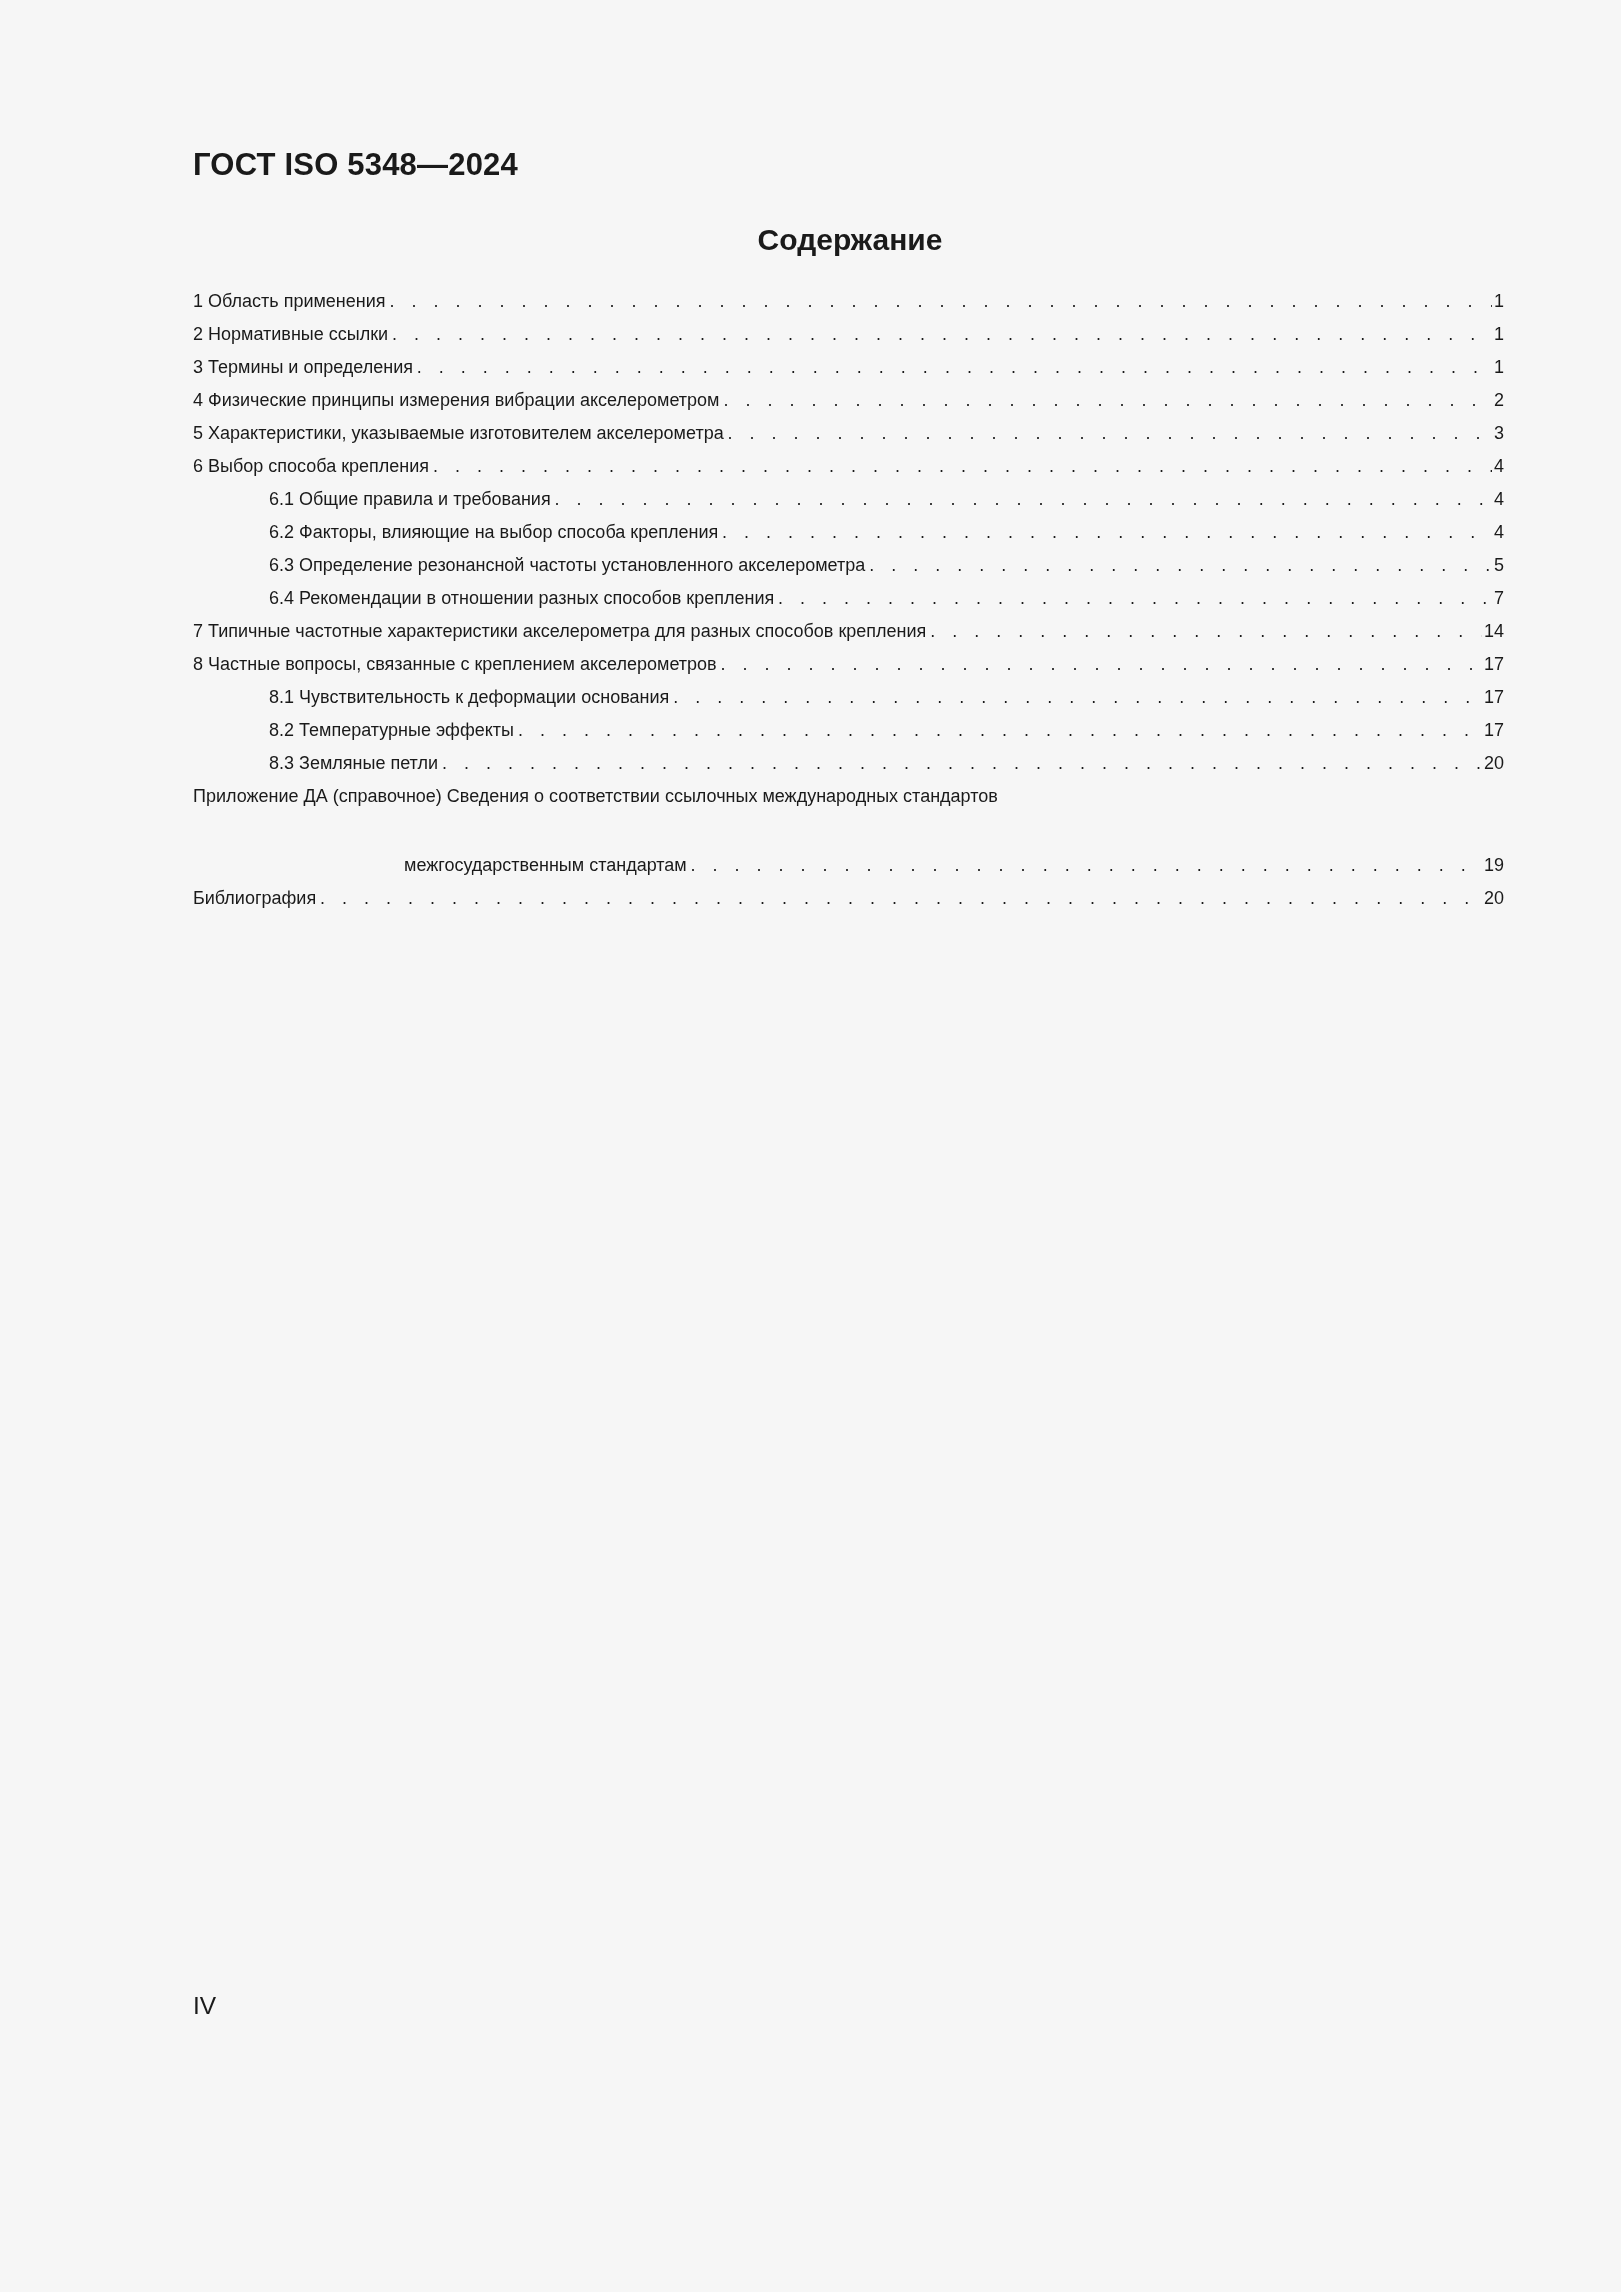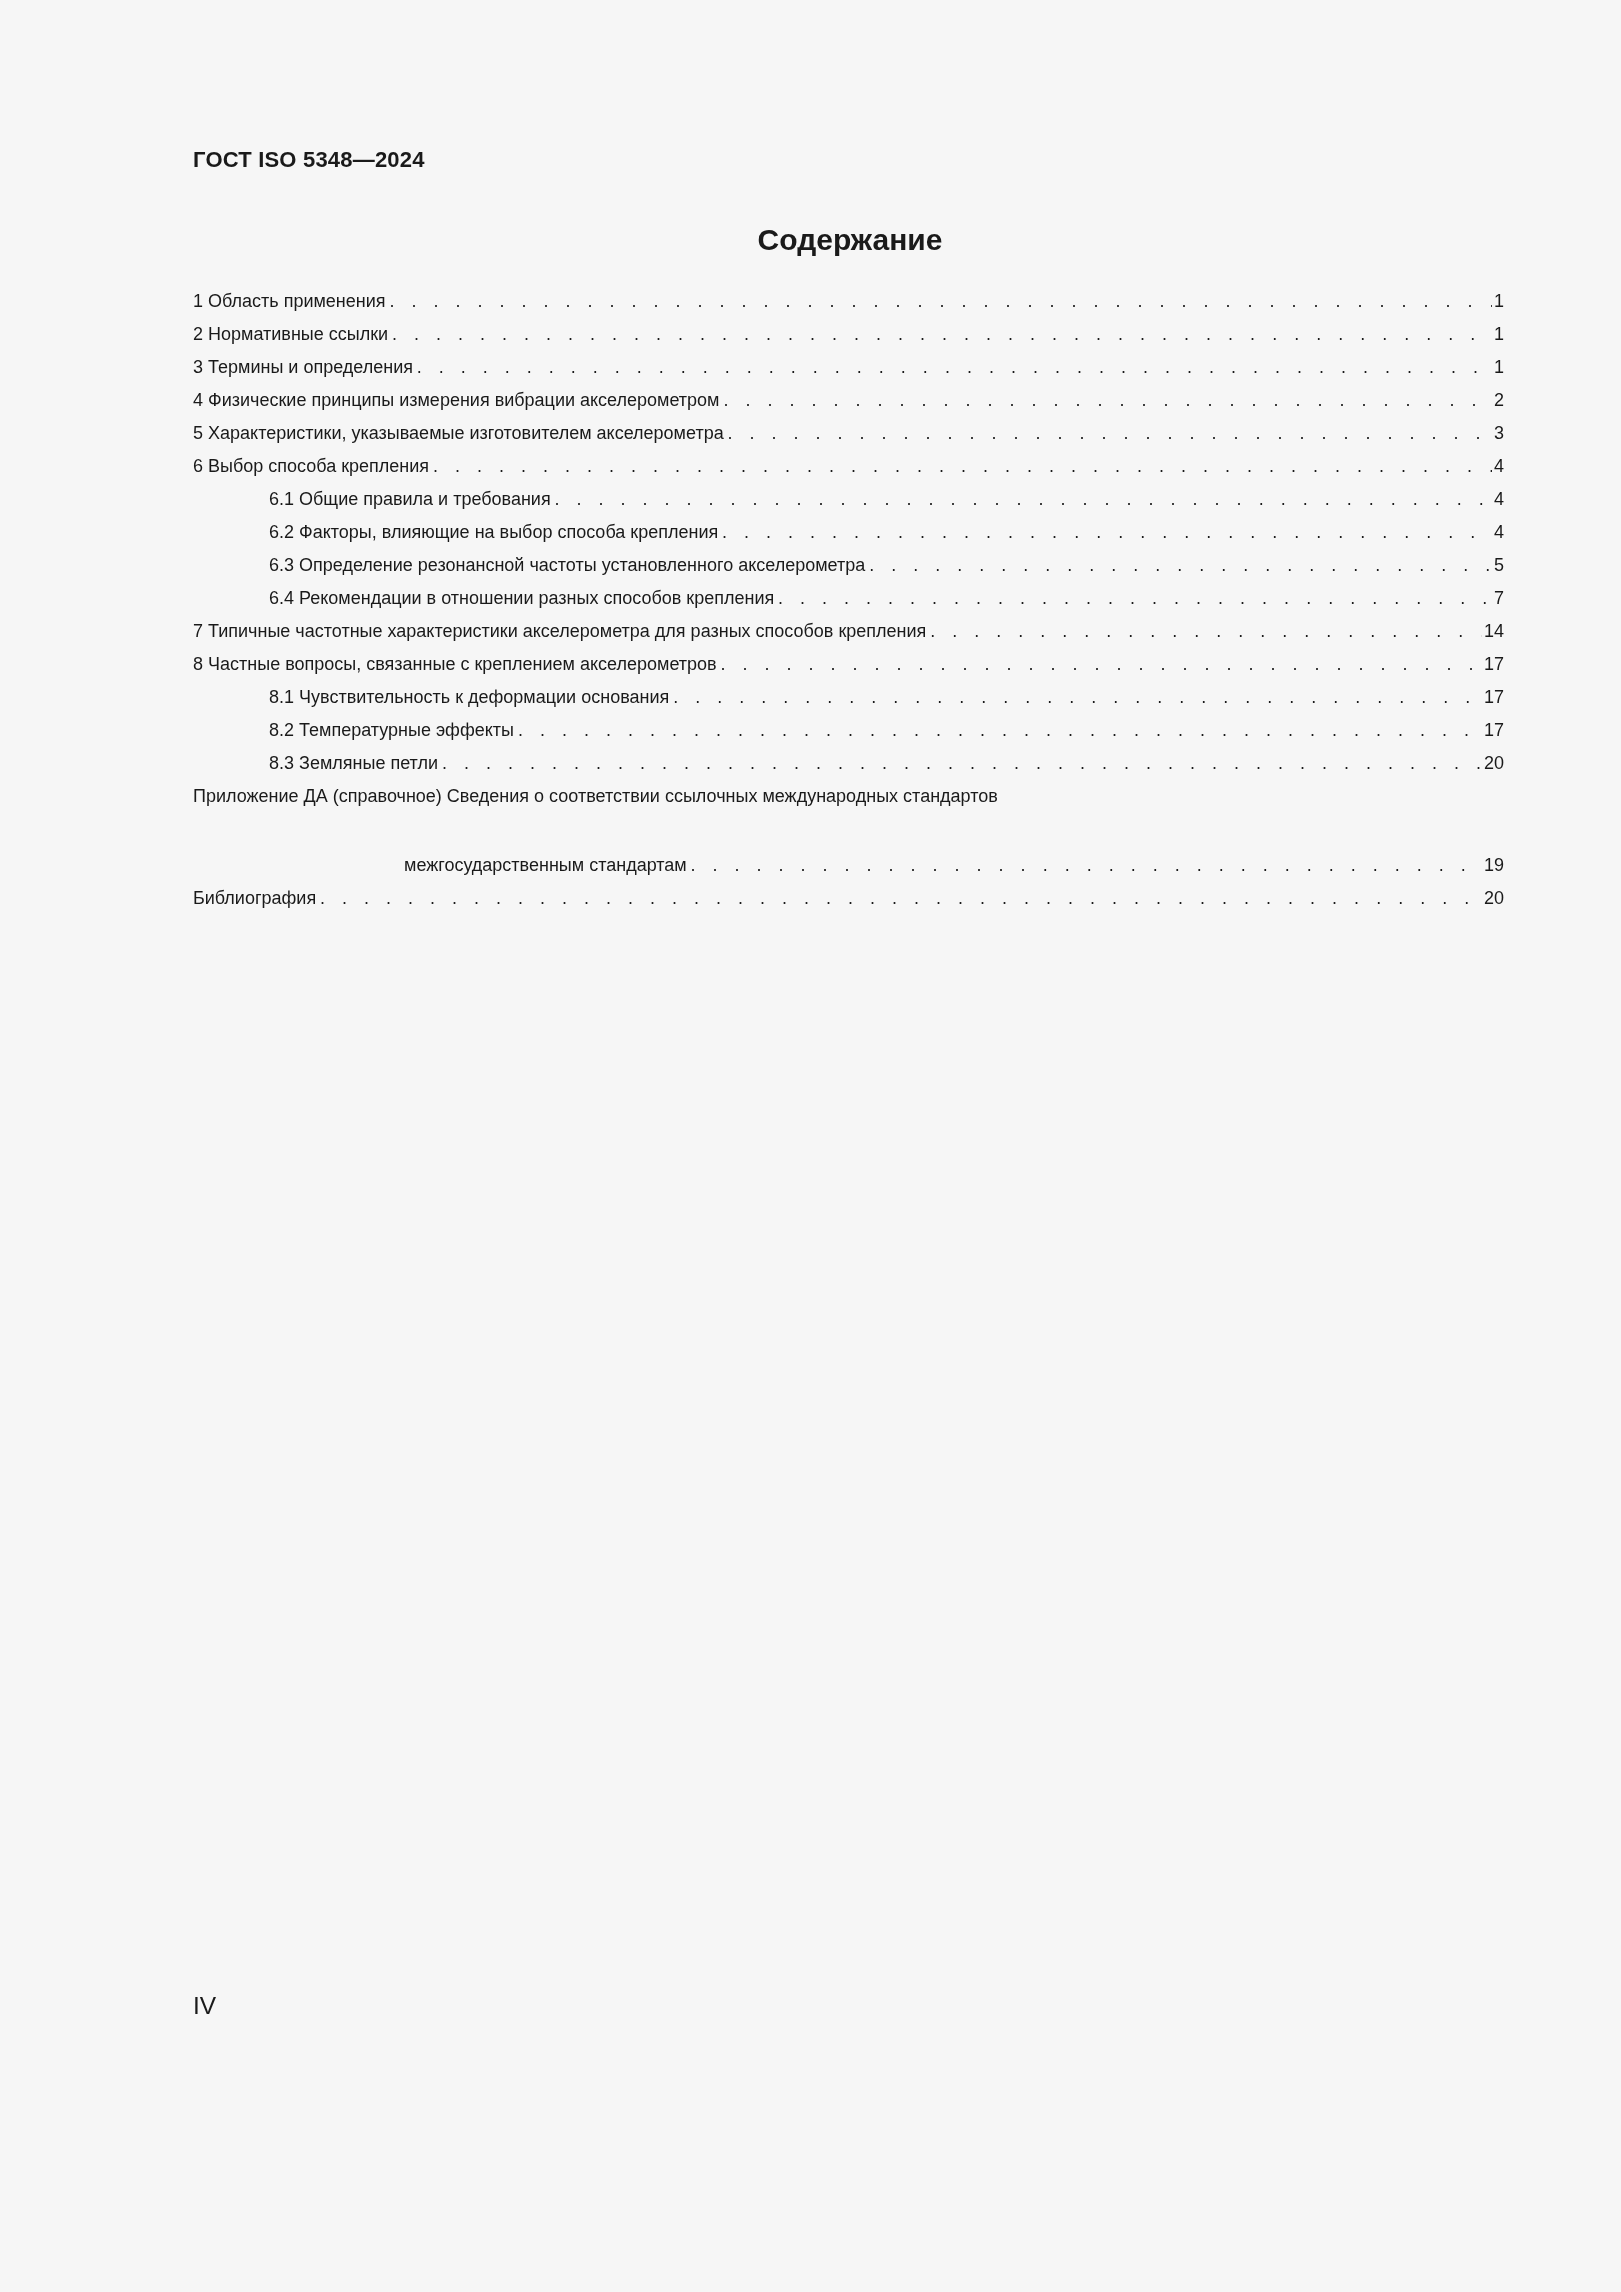--- a/index.html
+++ b/index.html
@@ -6,21 +6,21 @@
   body {
     width: 1621px; height: 2293px;
     background: #f6f6f6;
     position: relative;
     font-family: "Liberation Sans", sans-serif;
     color: #1a1a1a;
     overflow: hidden;
   }
   .header {
     position: absolute; left: 193px; top: 147px;
-    font-weight: bold; font-size: 22px; letter-spacing: 0.2px;
+    font-weight: bold; font-size: 31px; letter-spacing: 0.2px;
   }
   .title {
     position: absolute; left: 0; width: 1700px; top: 223px;
     text-align: center; font-weight: bold; font-size: 30px;
   }
   .toc {
     position: absolute; left: 193px; top: 285px; width: 1311px;
     font-size: 18px;
   }
   .row {

